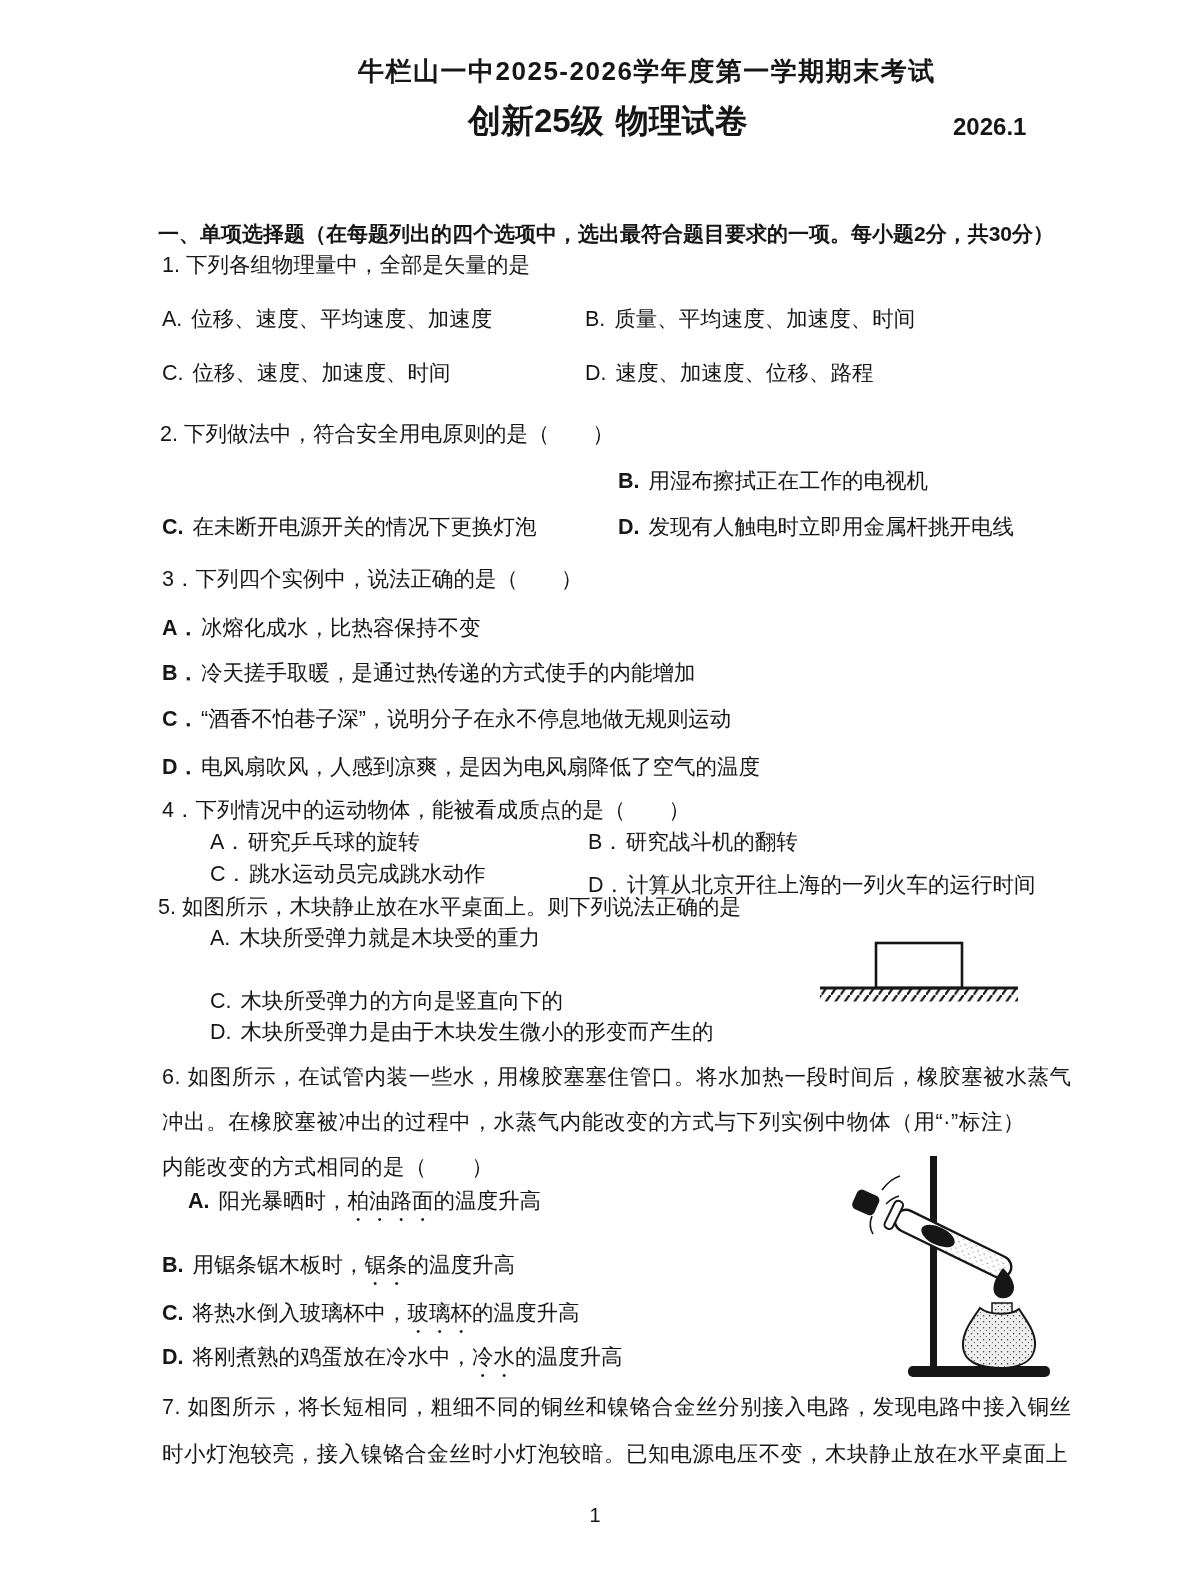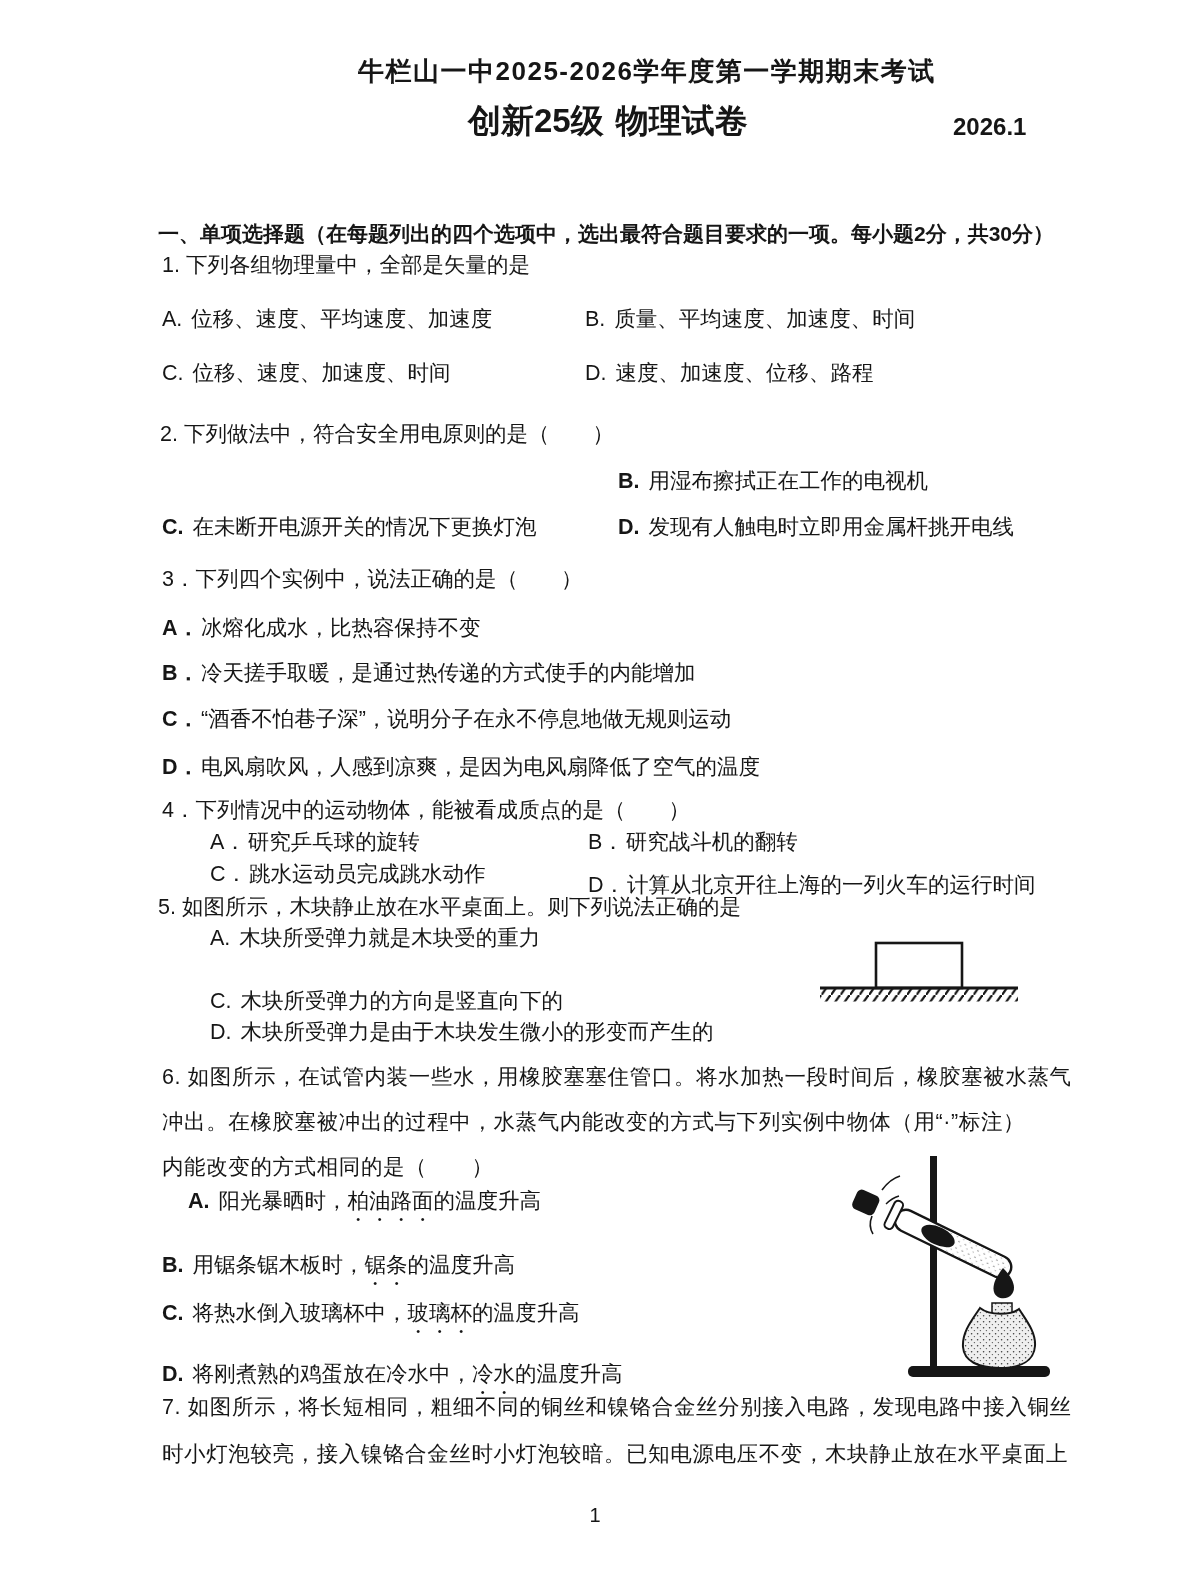--- a/index.html
+++ b/index.html
@@ -77,21 +77,21 @@
       <rect x="8" y="58.5" width="198" height="13" fill="url(#hatch)"></rect>
     </svg>
   </div>
 
   <div class="t" style="left:162px; top:1064px; letter-spacing:0.6px;">6. 如图所示，在试管内装一些水，用橡胶塞塞住管口。将水加热一段时间后，橡胶塞被水蒸气</div>
   <div class="t" style="left:162px; top:1109px; letter-spacing:0.6px;">冲出。在橡胶塞被冲出的过程中，水蒸气内能改变的方式与下列实例中物体（用“·”标注）</div>
   <div class="t" style="left:162px; top:1154px; letter-spacing:0.6px;">内能改变的方式相同的是（　　）</div>
   <div class="t bl" style="left:162px; top:1188px;margin-left:26px;"><span class="ol">A.</span><span>阳光暴晒时，</span><span class="emph">柏油路面</span><span>的温度升高</span></div>
   <div class="t bl" style="left:162px; top:1252px;"><span class="ol">B.</span><span>用锯条锯木板时，</span><span class="emph">锯条</span><span>的温度升高</span></div>
   <div class="t bl" style="left:162px; top:1300px;"><span class="ol">C.</span><span>将热水倒入玻璃杯中，</span><span class="emph">玻璃杯</span><span>的温度升高</span></div>
-  <div class="t bl" style="left:162px; top:1344px;margin-top:17px;"><span class="ol">D.</span><span>将刚煮熟的鸡蛋放在冷水中，</span><span class="emph">冷水</span><span>的温度升高</span></div>
+  <div class="t bl" style="left:162px; top:1344px;"><span class="ol">D.</span><span>将刚煮熟的鸡蛋放在冷水中，</span><span class="emph">冷水</span><span>的温度升高</span></div>
 
   <div class="fig" style="left:850px; top:1146px;">
     <svg width="208" height="238" viewBox="0 0 208 238">
       <defs>
         <pattern id="stip" width="6" height="6" patternUnits="userSpaceOnUse">
           <rect width="6" height="6" fill="#efefef"></rect>
           <circle cx="1.6" cy="1.8" r="0.8" fill="#3a3a3a"></circle>
           <circle cx="4.4" cy="4.6" r="0.7" fill="#5a5a5a"></circle>
         </pattern>
         <pattern id="stipLight" width="7" height="7" patternUnits="userSpaceOnUse">

